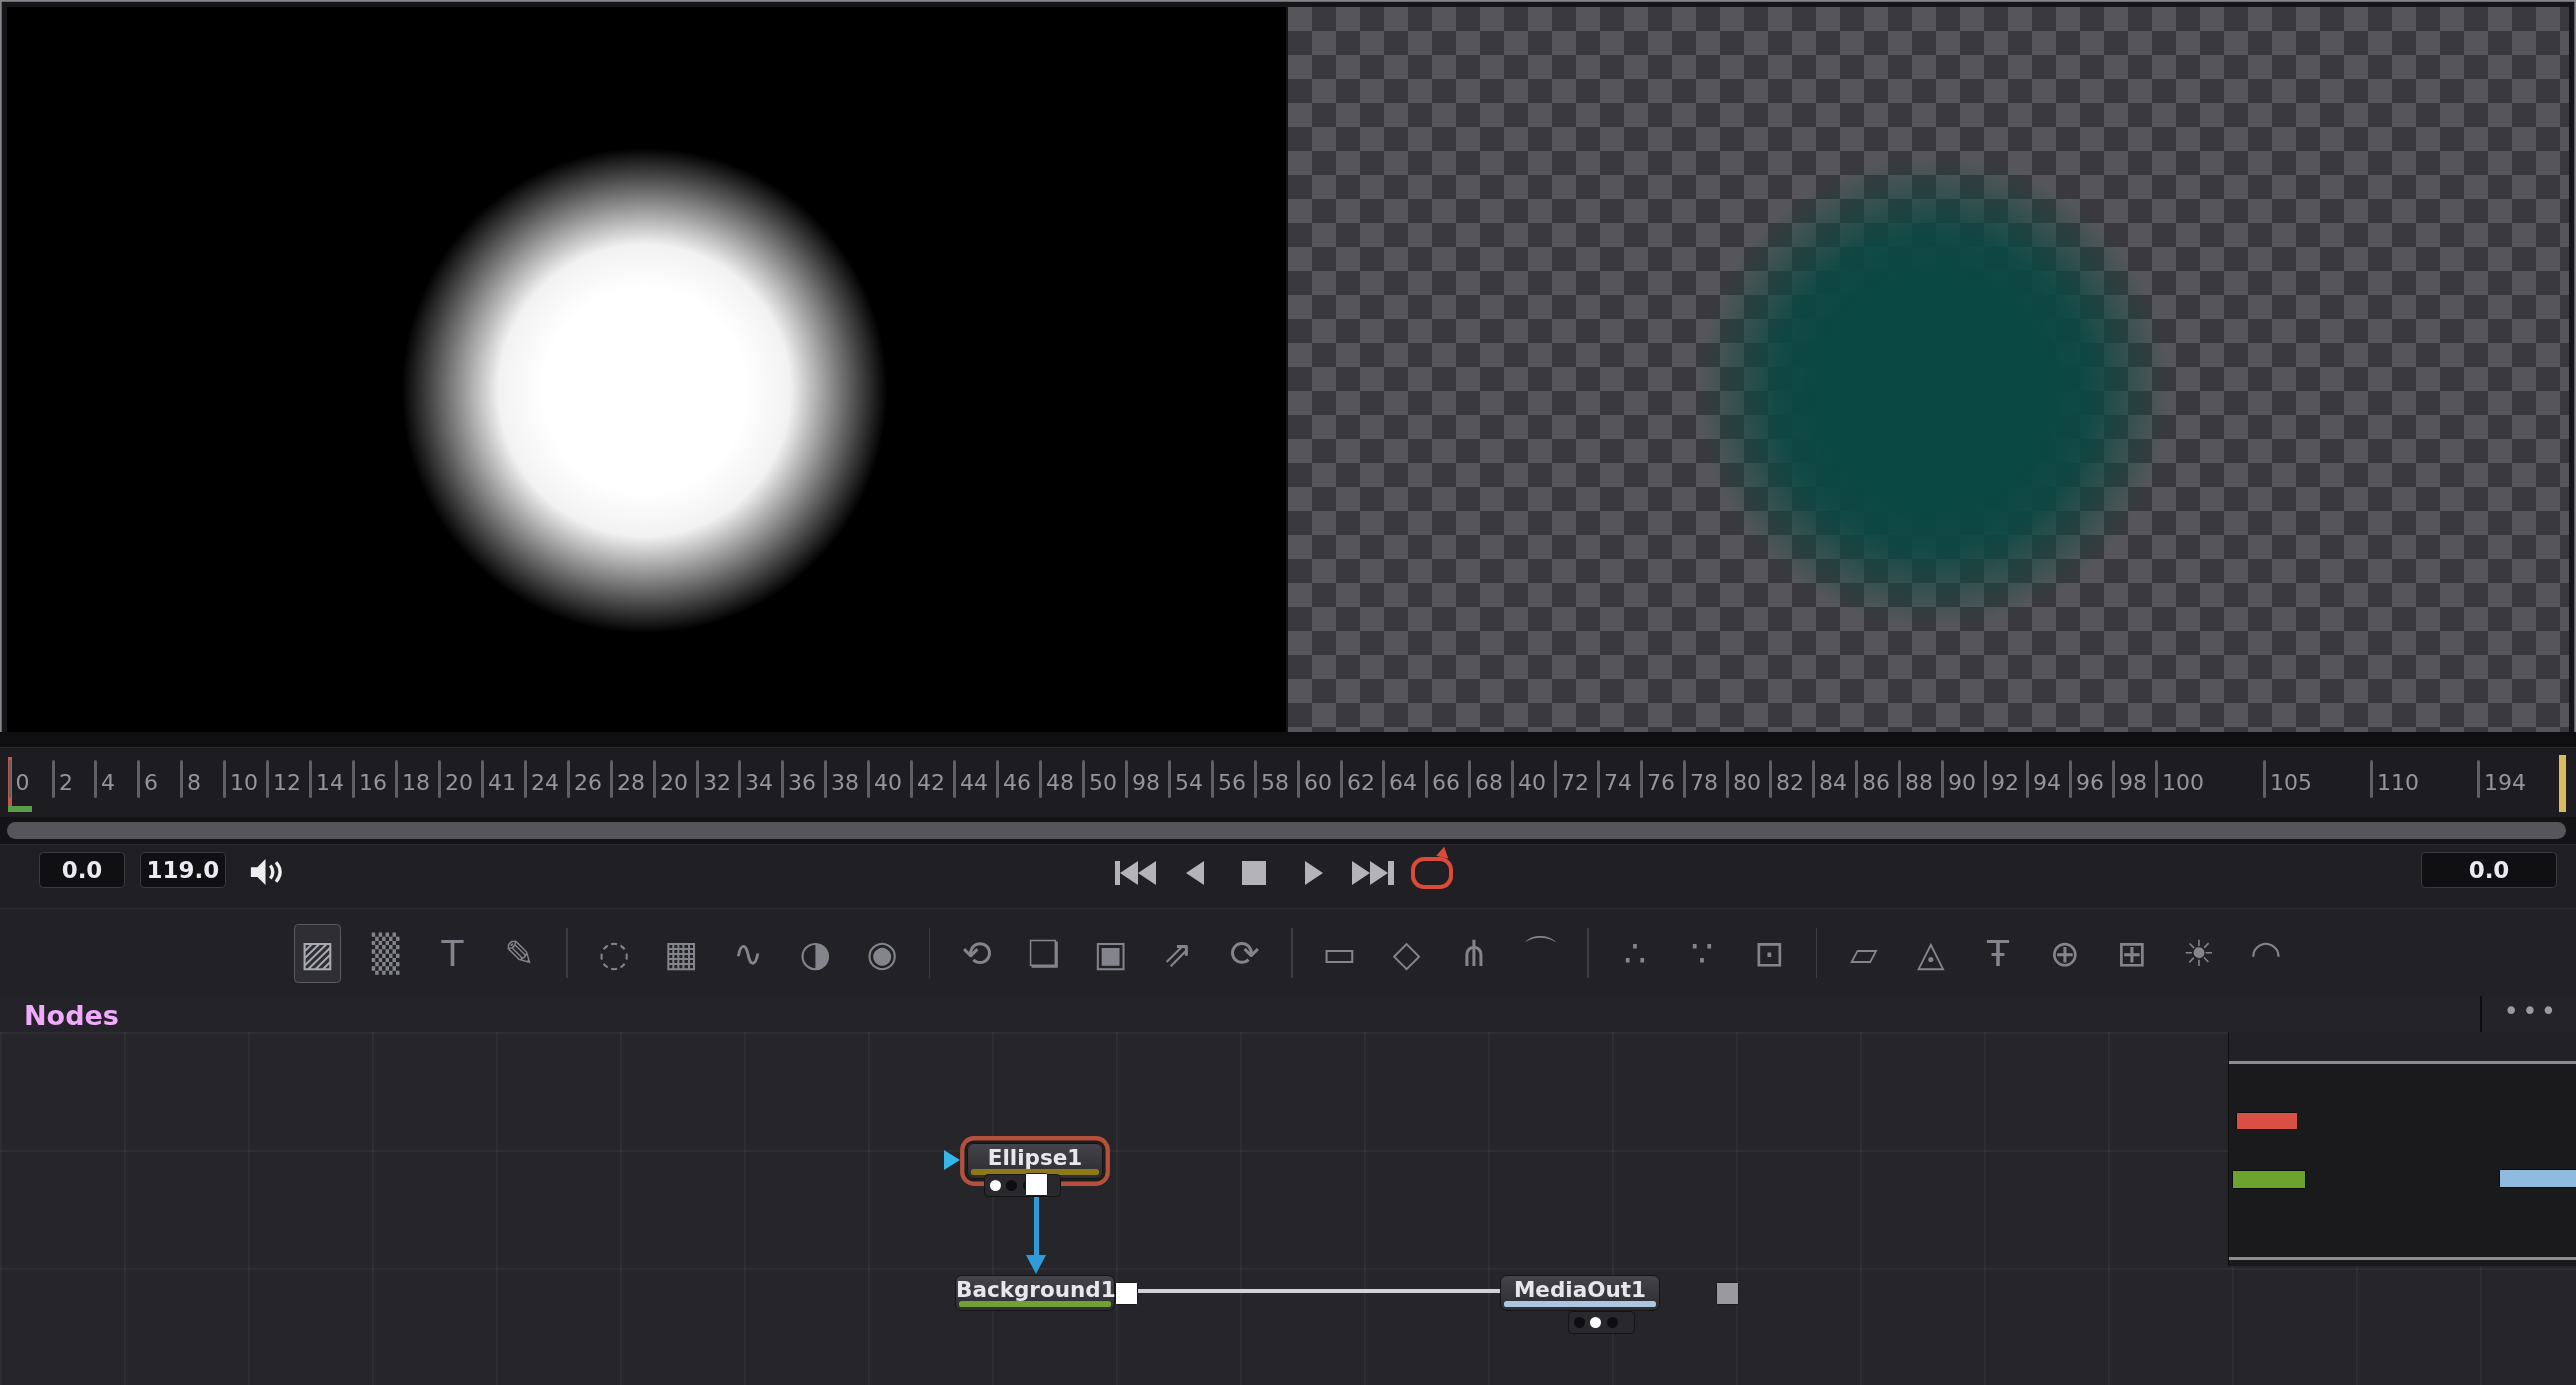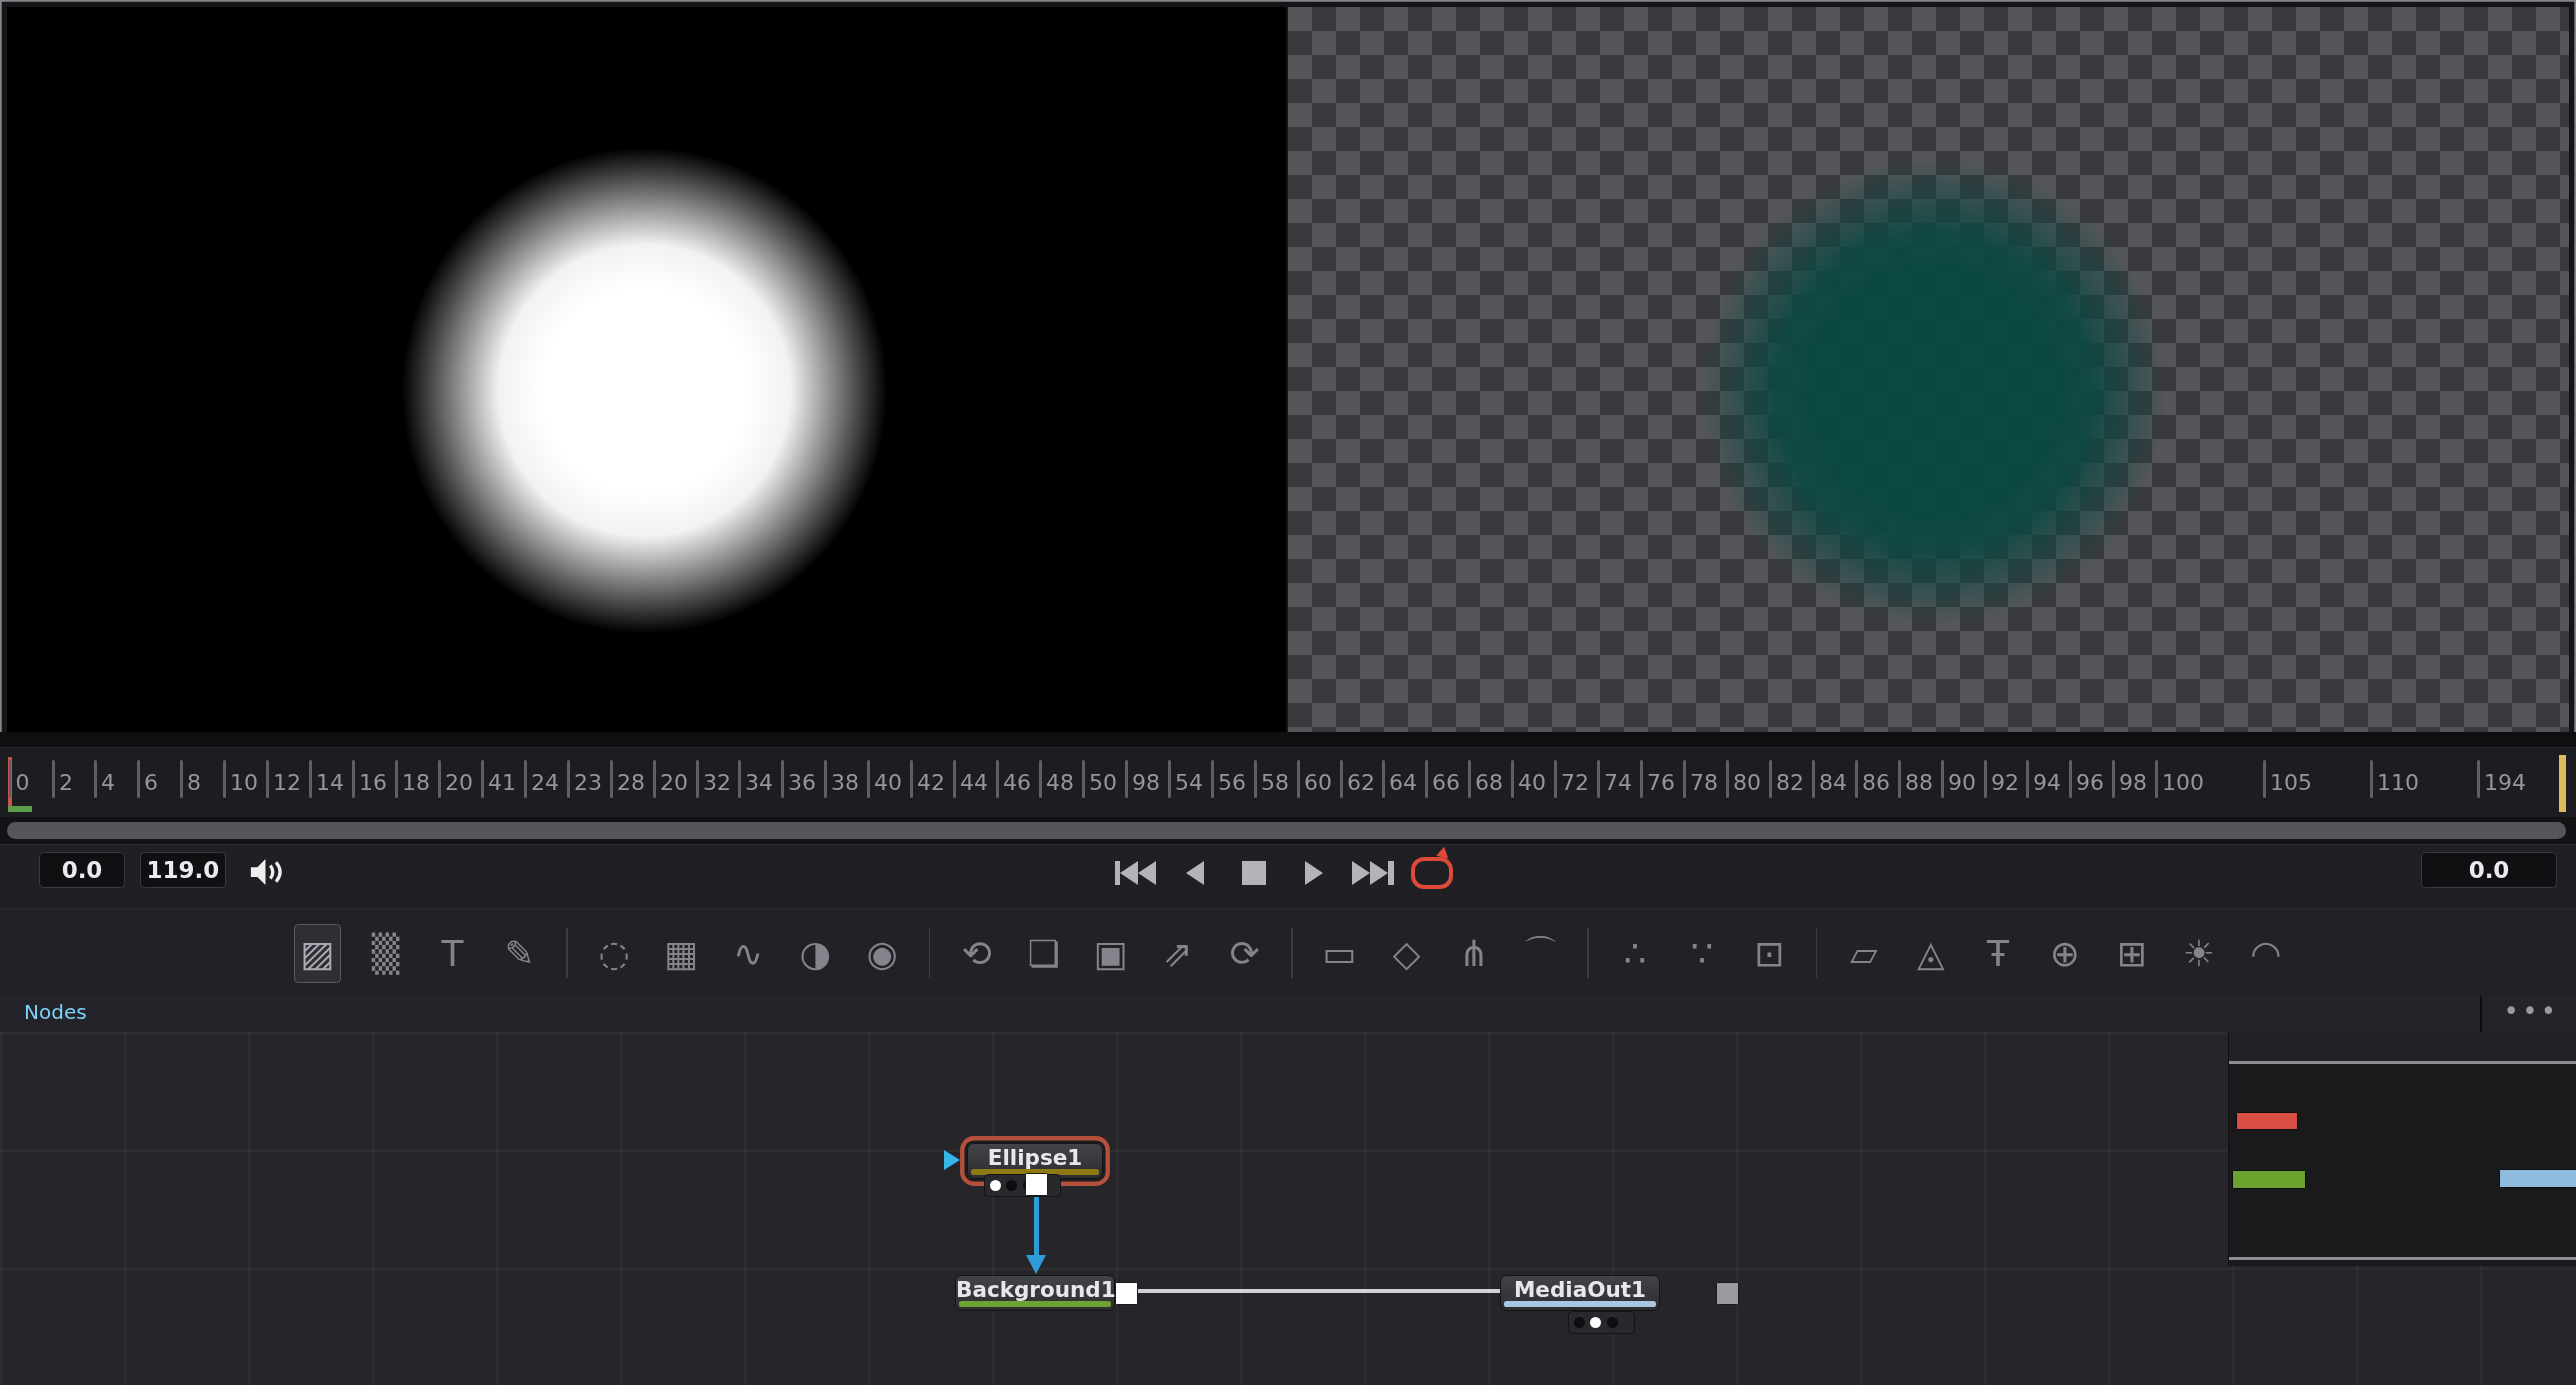--- a/index.html
+++ b/index.html
@@ -50,21 +50,21 @@
   
   #toolbar{position:absolute;left:0;top:908px;width:2576px;height:88px;background:#212126;border-top:0.9px solid #2a2a30;}
   #tool-row{position:absolute;left:283px;top:0;height:100%;display:flex;align-items:center;}
   .tool{width:45px;height:57px;margin:0 11px;display:flex;align-items:center;justify-content:center;
         font-size:36px;color:#84848c;border-radius:4.3px;}
   .tool.selected{background:#2e2e34;border:1.7px solid #5a5a62;color:#a9a9b2;}
   .tool-sep{width:1.7px;height:50px;background:#3c3c42;margin:0 13px;}
 
   
   #nodes-header{position:absolute;left:0;top:996px;width:2576px;height:36px;background:#232329;}
-  #nodes-title{position:absolute;left:24px;top:4.3px;font-size:20px;font-weight:normal;color:#7dd3fc;}
+  #nodes-title{position:absolute;left:24px;top:4.3px;font-size:27px;font-weight:bold;color:#f0abfc;}
   #nodes-menu-divider{position:absolute;left:2480px;top:0;width:1.7px;height:36px;background:#0d0d0f;}
   #nodes-menu{position:absolute;left:2487px;top:0;width:89px;height:36px;color:#9a9aa2;font-size:26px;
               letter-spacing:3.4px;text-align:center;line-height:31px;}
 
   
   #node-graph{position:absolute;left:0;top:1032px;width:2576px;height:353px;background:#26262a;
     background-image:linear-gradient(rgba(255,255,255,0.035) 1.7px,transparent 1.7px),
                      linear-gradient(90deg,rgba(255,255,255,0.035) 1.7px,transparent 1.7px);
     background-size:124px 118px;overflow:hidden;padding-left:30px;}
   .node{position:absolute;background:linear-gradient(#43434a,#2c2c31);border:1.7px solid #141416;border-radius:6.9px;}
@@ -153,21 +153,21 @@
       <div class="tick" style="left: 481px;">
         <i></i>
         <span>41</span>
       </div>
       <div class="tick" style="left: 524px;">
         <i></i>
         <span>24</span>
       </div>
       <div class="tick" style="left: 567px;">
         <i></i>
-        <span>23</span>
+        <span>26</span>
       </div>
       <div class="tick" style="left: 610px;">
         <i></i>
         <span>28</span>
       </div>
       <div class="tick" style="left: 653px;">
         <i></i>
         <span>20</span>
       </div>
       <div class="tick" style="left: 696px;">

